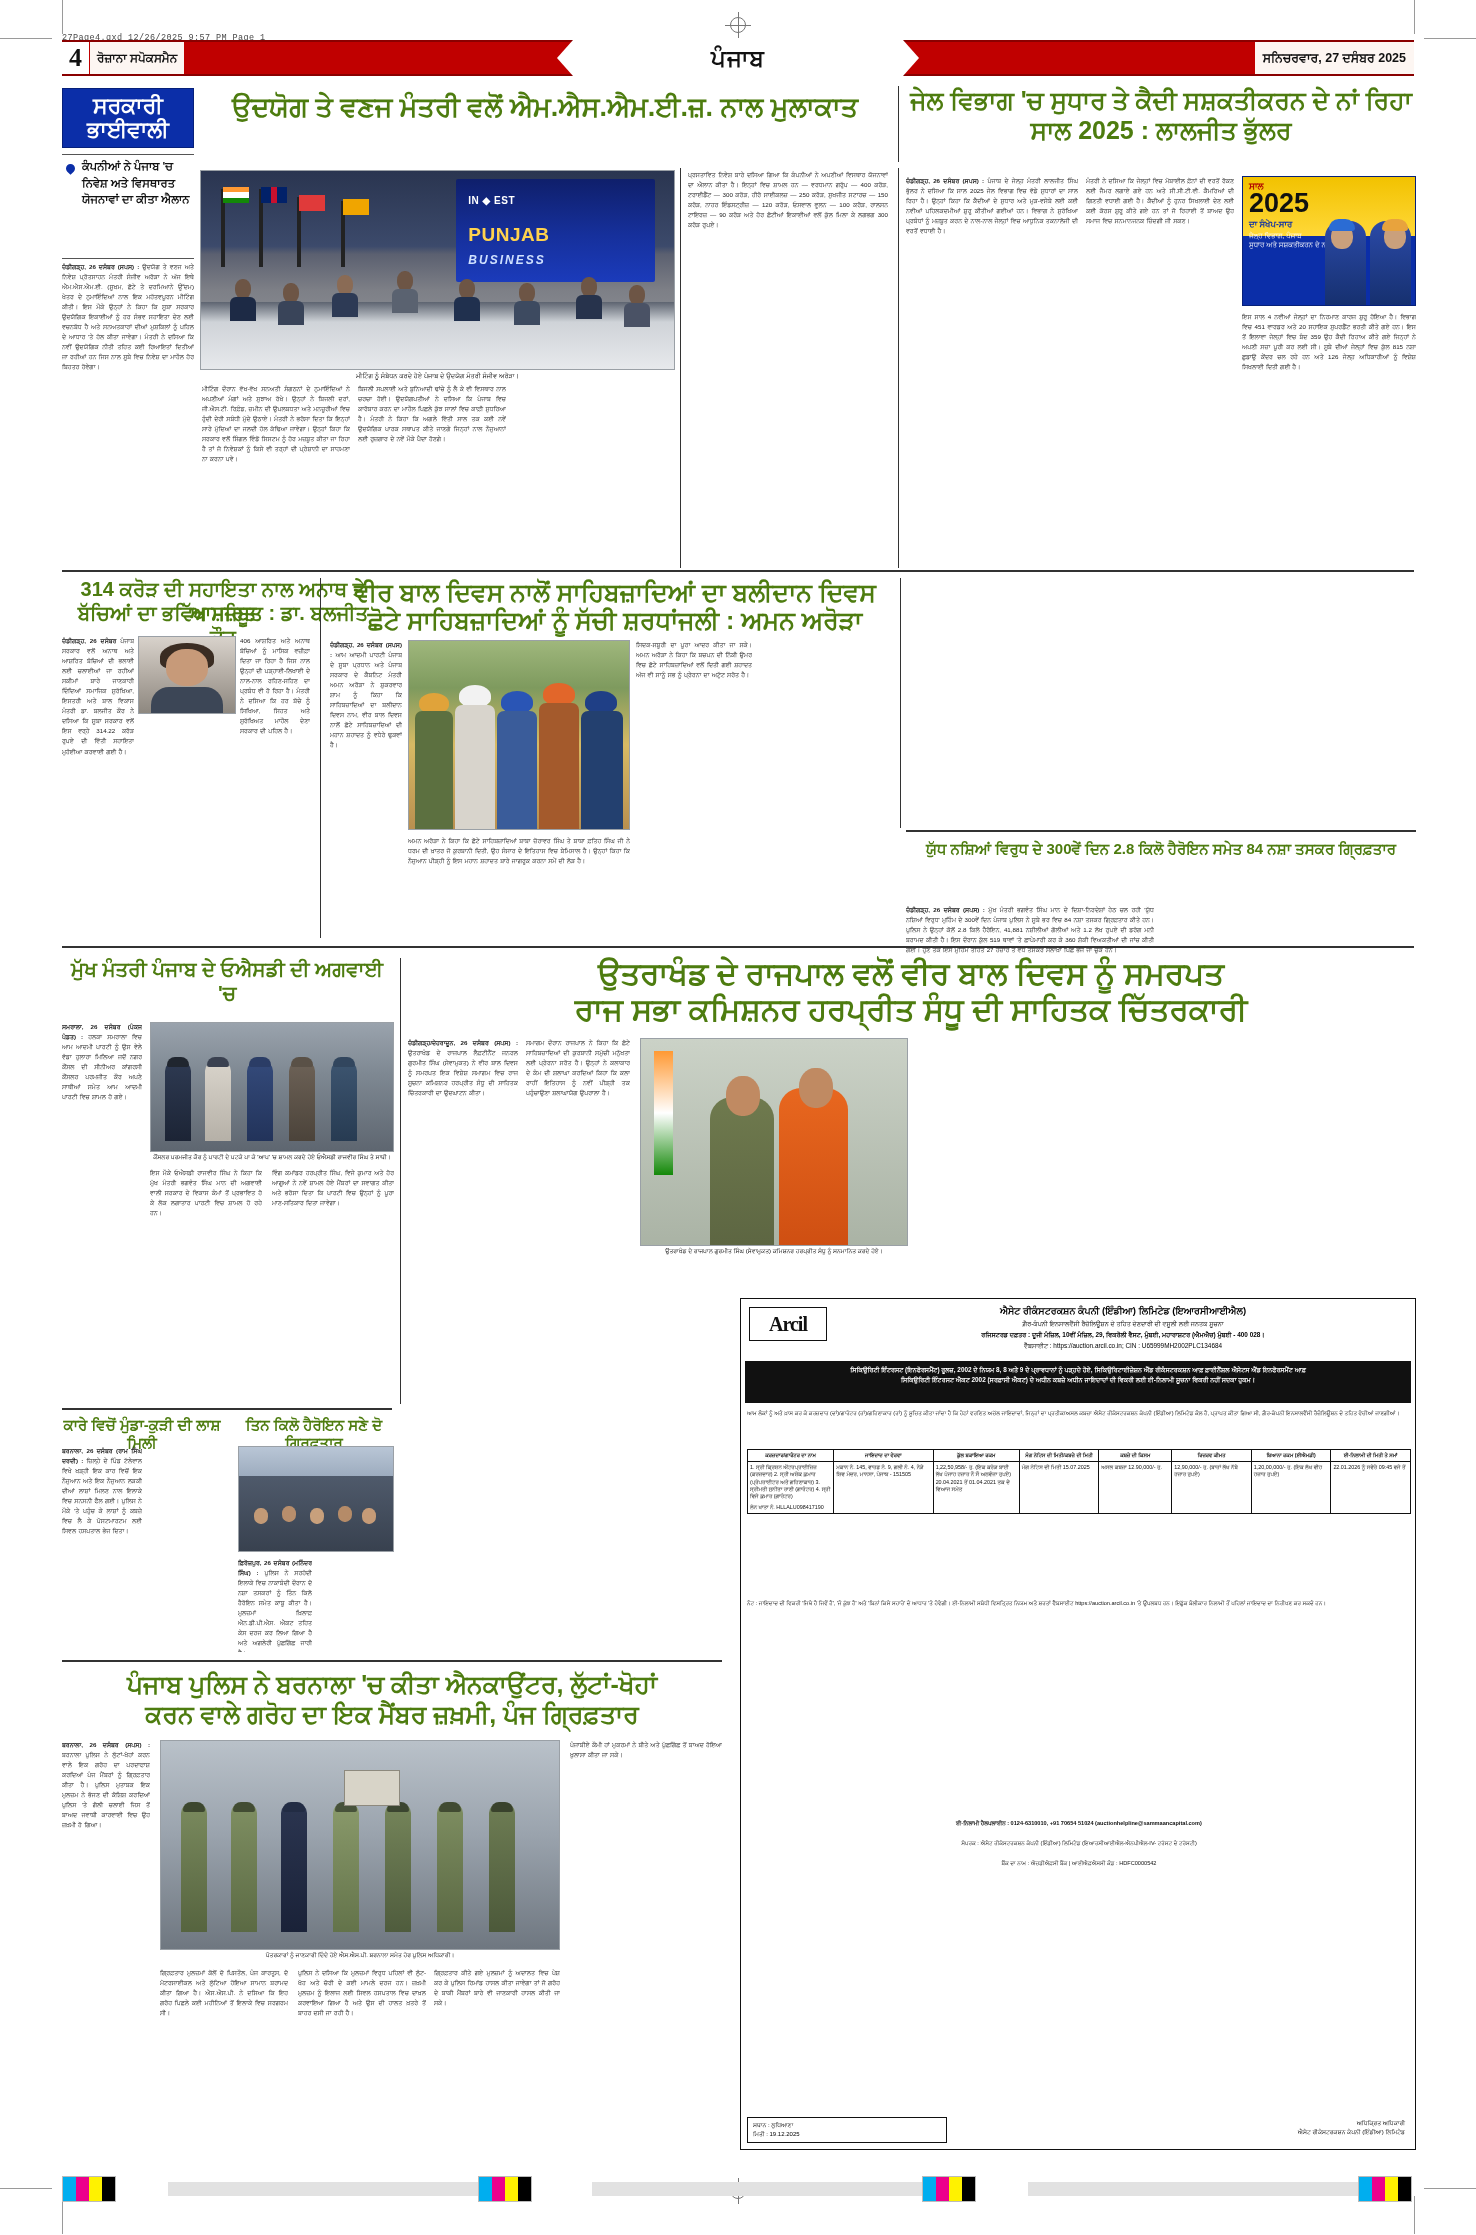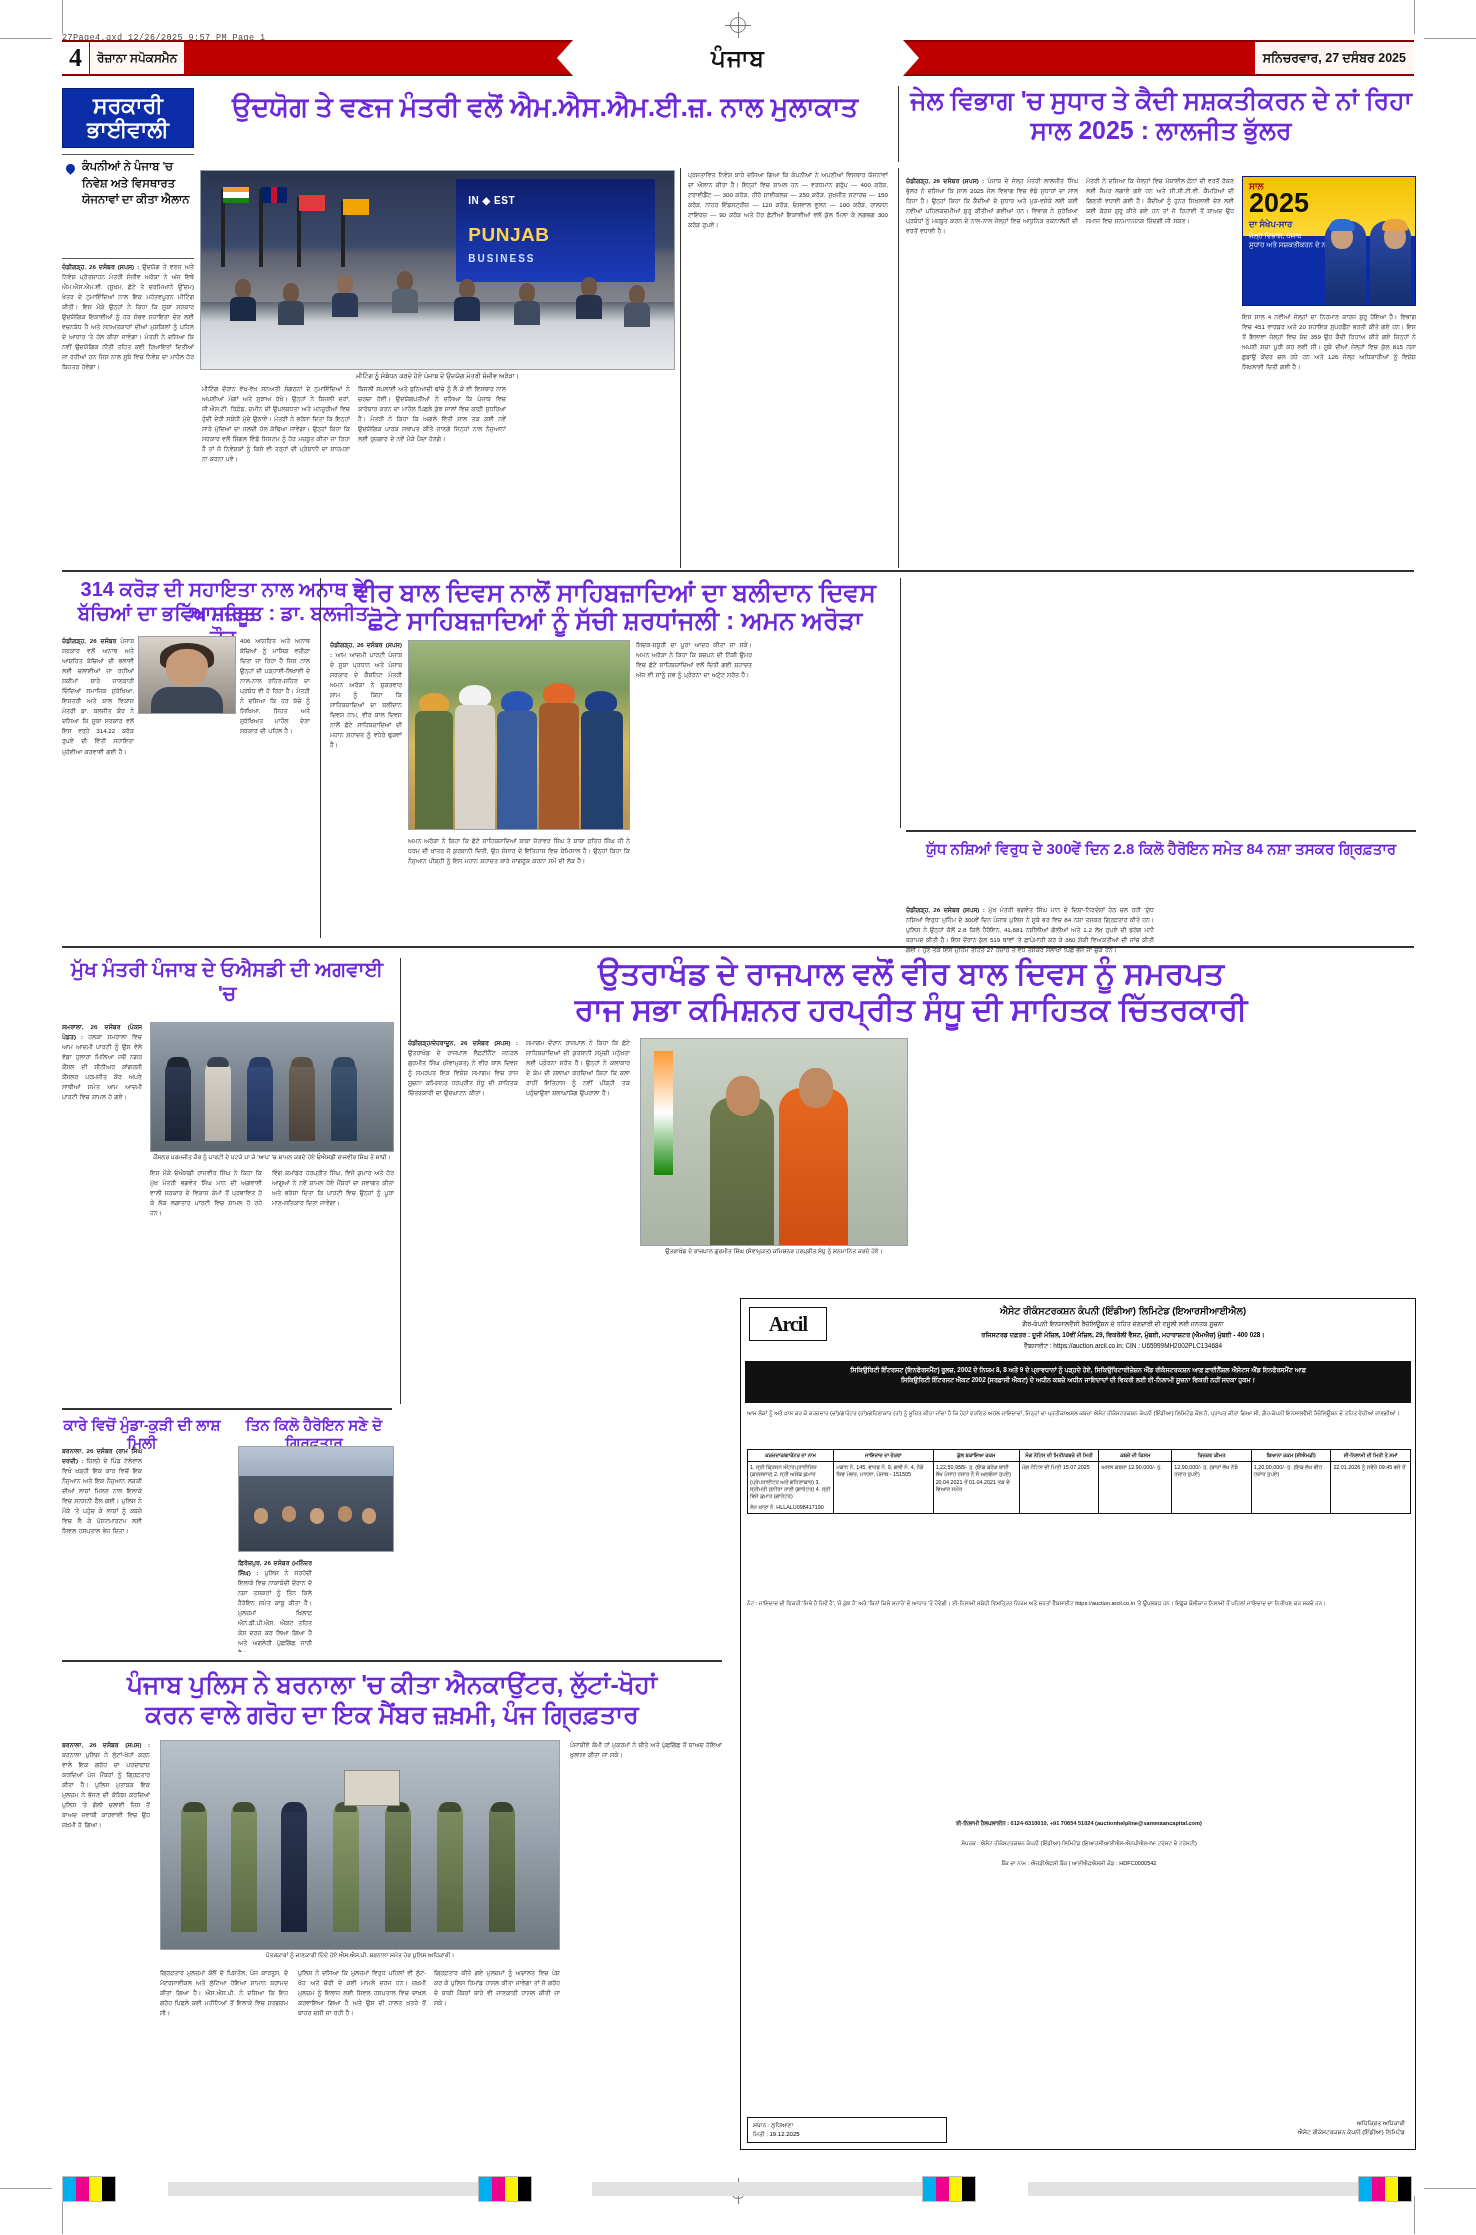--- a/index.html
+++ b/index.html
@@ -108,21 +108,21 @@
     word-spacing: 0.5px;
     overflow: hidden;
   }
   .col-text .dl { font-weight: bold; }
   .rule-thin { position: absolute; background: #555; height: 1px; }
 
   
   .hl {
     position: absolute;
     font-weight: bold;
-    color: #6d28d9;
+    color: #4d7c0f;
     line-height: 1.18;
     text-align: center;
   }
   .hl-lead  { font-size: 27px; }
   .hl-big   { font-size: 25px; }
   .hl-xl    { font-size: 31px; }
   .hl-med   { font-size: 20px; }
   .hl-small { font-size: 15px; }
 
   
@@ -176,21 +176,21 @@
   .ph-conf .banner-t1 {
     position: absolute; left: 6%; top: 16%;
     color: #fff; font-weight: bold; font-size: 10px; letter-spacing: .5px;
   }
   .ph-conf .banner-t2 {
     position: absolute; left: 6%; top: 44%;
     color: #ffd24d; font-weight: bold; font-size: 19px; letter-spacing: .5px;
   }
   .ph-conf .banner-t3 {
     position: absolute; left: 6%; top: 72%;
-    color: #cfe0ff; font-weight: bold; font-size: 10px; letter-spacing: 2px;
+    color: #cfe0ff; font-weight: bold; font-size: 12px; letter-spacing: 2px; font-style: italic;
   }
   .ph-conf .flagpole {
     position: absolute; bottom: 18%; width: 4px; background: #222;
   }
   .ph-conf .flag {
     position: absolute; width: 26px; height: 16px;
   }
   .ph-conf .tablerow {
     position: absolute; left: 0; right: 0; bottom: 0;
     height: 34%;

